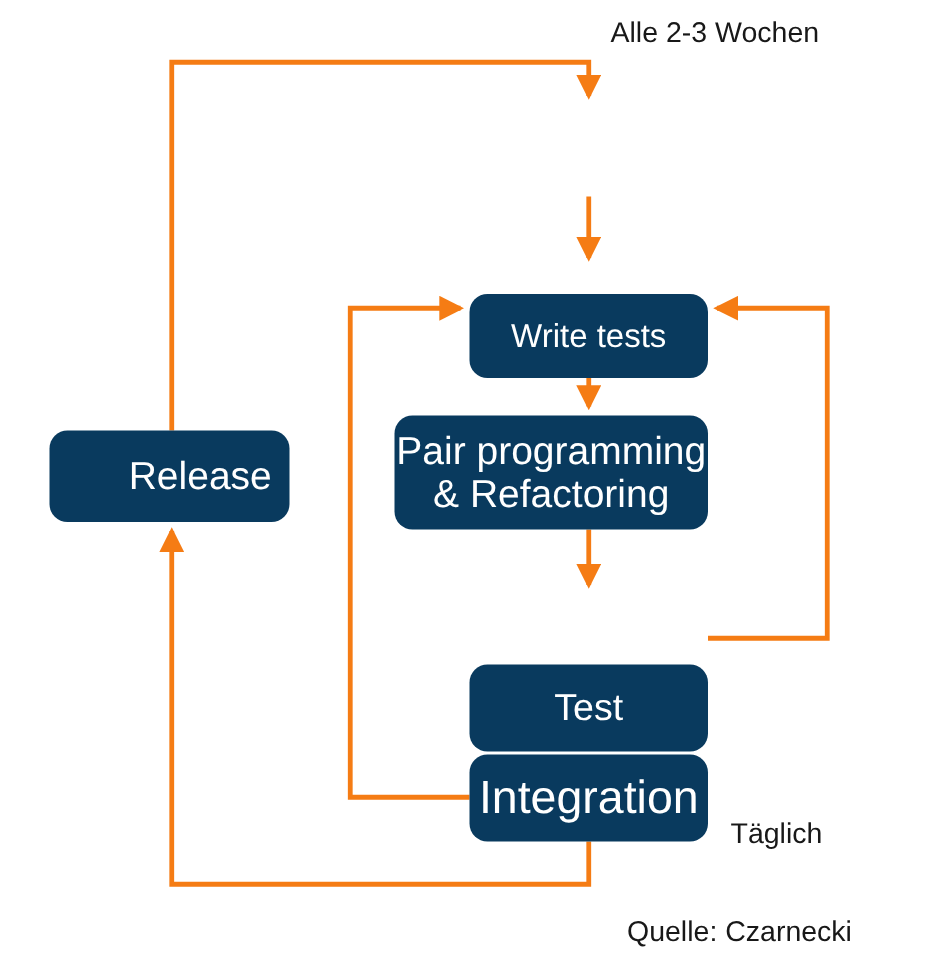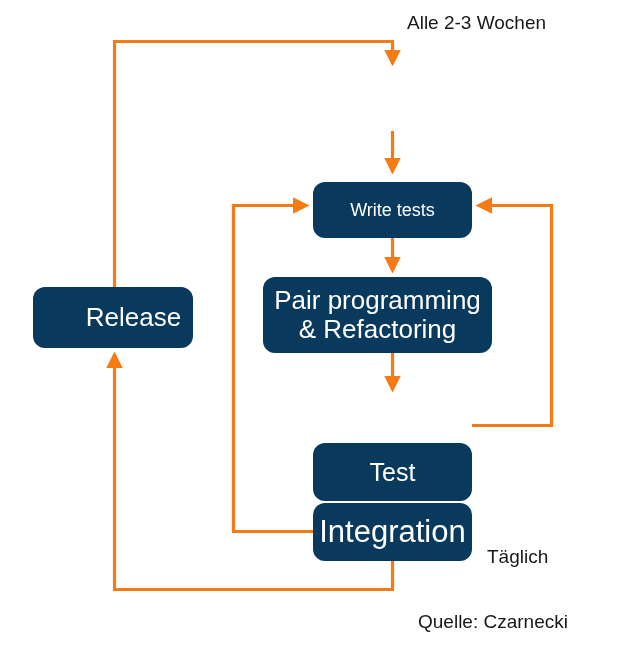--- a/index.html
+++ b/index.html
@@ -37,22 +37,22 @@
     text-align: center;
     line-height: 1.12;
     box-sizing: border-box;
     z-index: 2;
   }
   .node-label {
     display: block;
     white-space: pre-line;
   }
   .node-plan        { left: 313px; top: 70px;  width: 159px; height: 61px;  font-size: 27px; }
-  .node-writetests  { left: 313px; top: 182px; width: 159px; height: 56px;  font-size: 18px; }
-  .node-pair        { left: 263px; top: 277px; width: 229px; height: 76px;  font-size: 26px; }
+  .node-writetests  { left: 313px; top: 196px; width: 159px; height: 56px;  font-size: 22px; }
+  .node-pair        { left: 263px; top: 277px; width: 209px; height: 76px;  font-size: 26px; }
   .node-test        { left: 313px; top: 396px; width: 159px; height: 58px;  font-size: 25px; margin-top: 47px; }
   .node-integration { left: 313px; top: 503px; width: 159px; height: 58px;  font-size: 31px; }
   .node-release     { left: 33px;  top: 287px; width: 160px; height: 61px;  font-size: 26px; padding-left: 41px; }
 
   .annotation {
     position: absolute;
     color: #181818;
     font-size: 19px;
     white-space: nowrap;
     z-index: 3;

